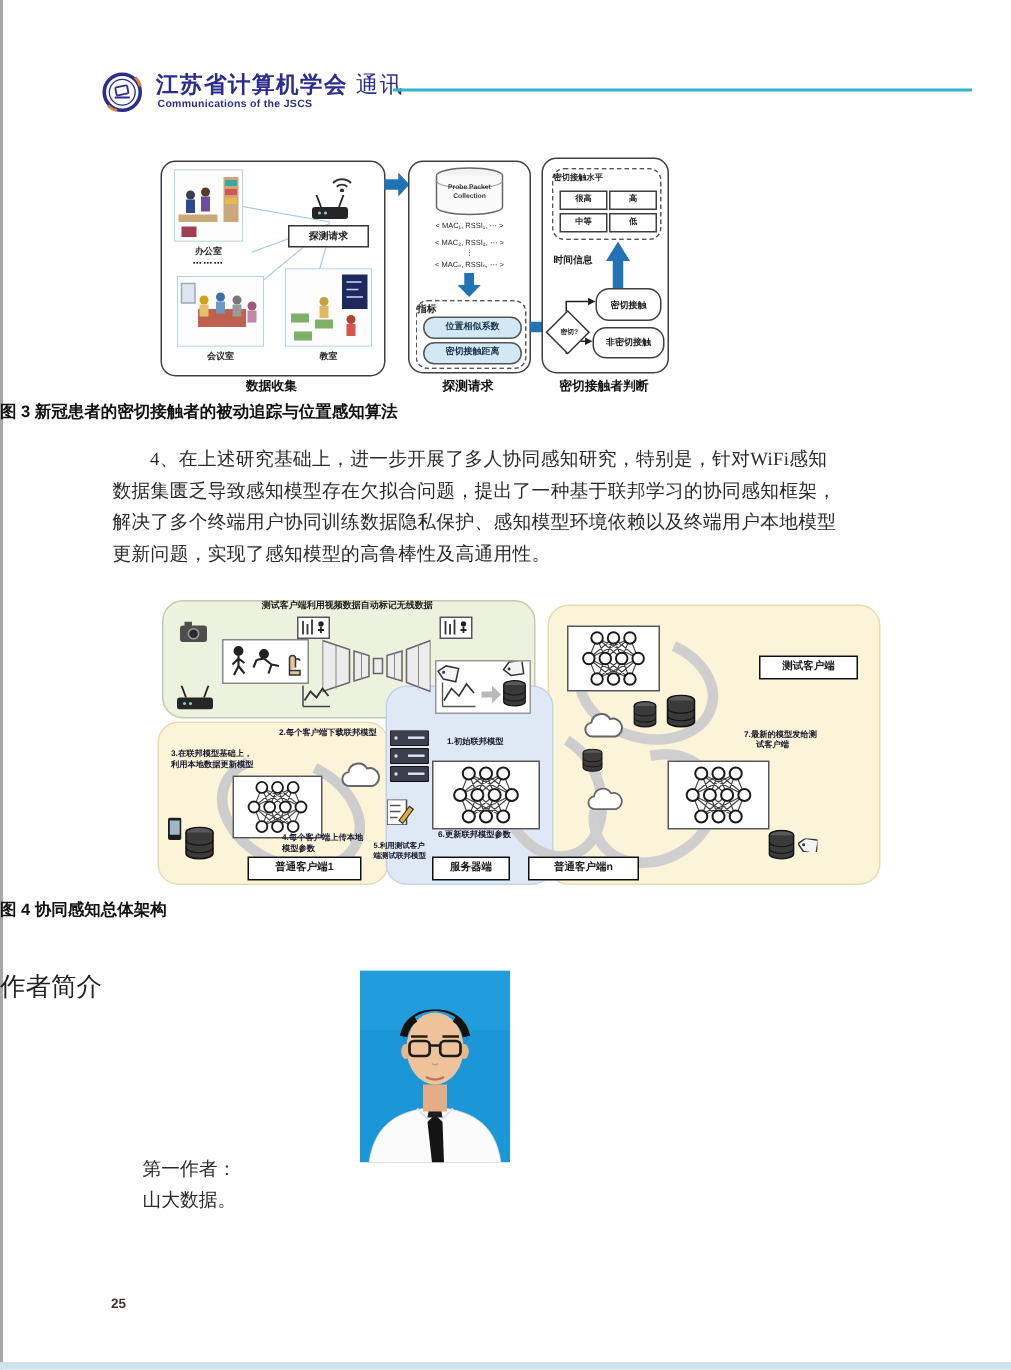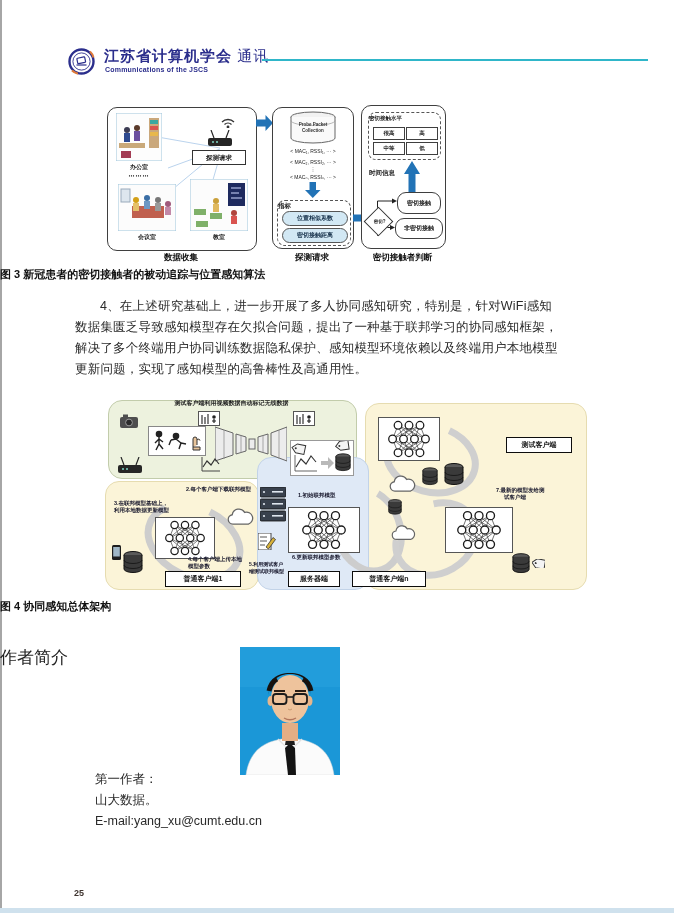--- a/index.html
+++ b/index.html
@@ -36,42 +36,42 @@
   .outc{position:absolute;background:#fff;border:1.5px solid #3f3f3f;border-radius:9px;
         font-size:6px;font-weight:bold;display:flex;align-items:center;justify-content:center;}
   .diamond{position:absolute;left:6px;top:105px;width:19px;height:19px;border:1.3px solid #333;
            background:#fff;transform:rotate(45deg);}
   .diamond span{position:absolute;left:-1px;top:6px;width:22px;transform:rotate(-45deg);
                 font-size:4.5px;font-weight:bold;text-align:center;}
   .cap{font-size:11px;font-weight:bold;color:#111;}
 
   
   .para{left:75px;top:296px;width:512px;font-size:12.5px;line-height:21px;color:#2a2a2a;letter-spacing:.2px;}
-  .para .indent{padding-left:2em;}
+  .para .indent{padding-left:2em;font-family:Liberation Serif, serif;}
 
   
   .fig4{left:100px;top:395px;width:490px;height:200px;}
   .f4panel{position:absolute;border-radius:14px;}
   .p-green{left:8px;top:5px;width:247px;height:77px;background:#edf2de;border:1px solid #c2ccab;}
   .p-yellowL{left:5px;top:86px;width:152px;height:107px;background:#fbf4d8;border:1px solid #e6dcb0;}
   .p-blue{left:157px;top:62px;width:110px;height:131px;background:#dfe9f6;border:1px solid #c2d3e8;}
   .p-yellowR{left:265px;top:8px;width:220px;height:185px;background:#fbf4d8;border:1px solid #e6dcb0;}
   .step{position:absolute;font-size:5.5px;font-weight:bold;color:#15152a;white-space:nowrap;line-height:7px;}
   .node{position:absolute;background:#fff;border:1.6px solid #0d0d0d;font-weight:bold;font-size:7px;
         text-align:center;line-height:13px;white-space:nowrap;}
   .nnbox{position:absolute;background:#fff;border:1px solid #555;}
   .nnbox svg{width:100%;height:100%;display:block;}
   .swirl{position:absolute;}
   .g-title{position:absolute;left:0;top:4px;width:247px;text-align:center;font-size:6px;font-weight:bold;color:#1c1c1c;}
   .whitebox{position:absolute;background:#fff;border:1px solid #999;}
 
   
   .author-photo{left:240px;top:647px;width:100px;height:128px;}
   .author-block{left:95px;top:769px;font-size:12.5px;line-height:21px;color:#2a2a2a;}
-  .pagenum{left:74px;top:864px;font-size:9px;font-weight:bold;color:#403530;margin-top:24px;}
+  .pagenum{left:74px;top:864px;font-size:9px;font-weight:bold;color:#403530;}
 </style>
 </head>
 <body>
 
 <svg width="0" height="0" style="position:absolute">
   <defs>
     <g id="nn">
       <path d="M20,8L14,23M20,8L26,23M20,8L38,23M20,8L50,23M32,8L14,23M32,8L26,23M32,8L38,23M32,8L50,23M44,8L14,23M44,8L26,23M44,8L38,23M44,8L50,23M14,23L20,38M14,23L32,38M14,23L44,38M26,23L20,38M26,23L32,38M26,23L44,38M38,23L20,38M38,23L32,38M38,23L44,38M50,23L20,38M50,23L32,38M50,23L44,38" stroke="#444" stroke-width="0.8" fill="none"></path>
       <g fill="#fff" stroke="#1a1a1a" stroke-width="1.4">
         <circle cx="20" cy="8" r="4.2"></circle>
@@ -488,18 +488,17 @@
       <path d="M46.5,50 h7" stroke="#1c1c1c" stroke-width="1.6"></path>
       <path d="M34,44 h11 M55,44 h11" stroke="#2a1d14" stroke-width="1.8"></path>
       <path d="M48,62 q2,2 4,0" stroke="#c79a72" stroke-width="1" fill="none"></path>
       <path d="M44,71 q6,3.5 12,0" stroke="#b3765c" stroke-width="1.4" fill="none"></path>
     </svg>
   </div>
 
   <div class="abs author-block">
     <div>第一作者：</div>
     <div>山大数据。</div>
-    <div>E-mail:yang_xu@cumt.edu.cn</div>
   </div>
 
   <div class="abs pagenum">25</div>
   <div class="abs footer-strip"></div>
 </div>
 
 </body></html>

